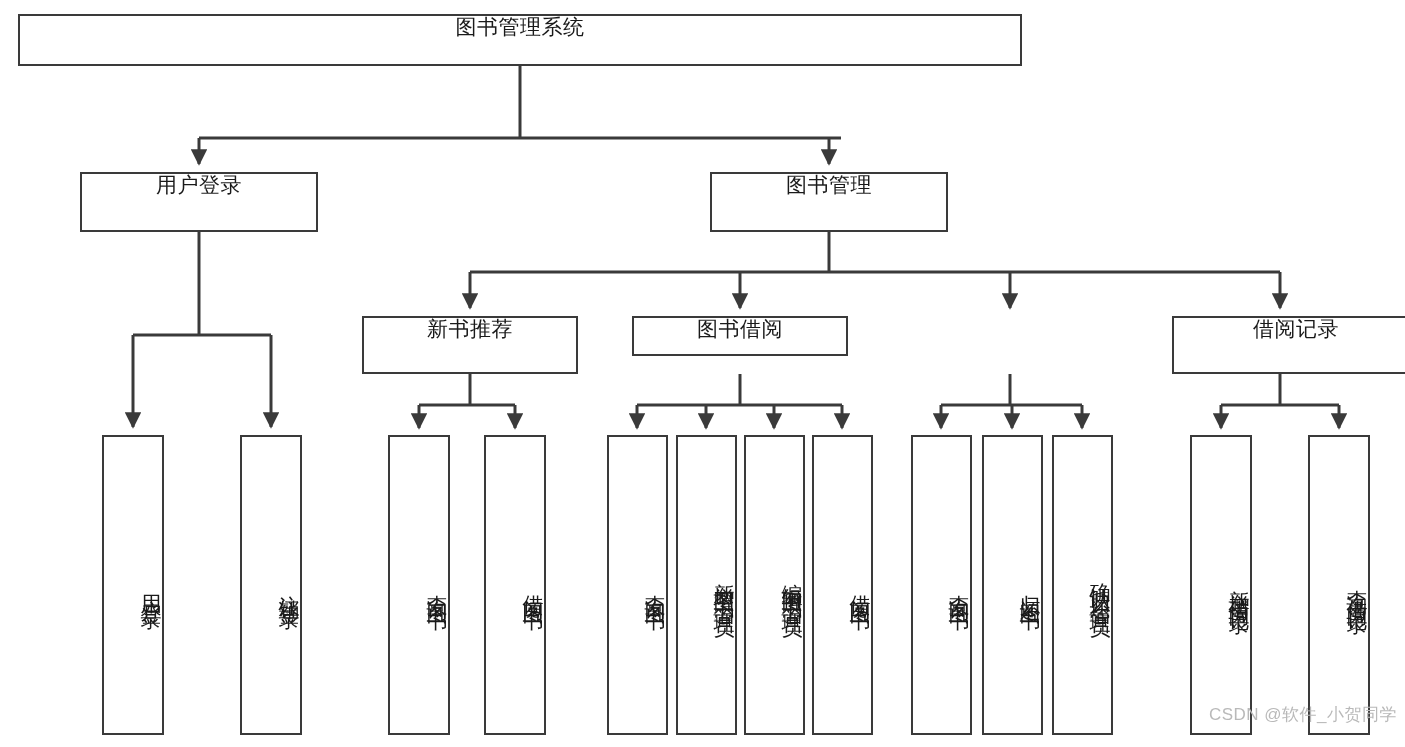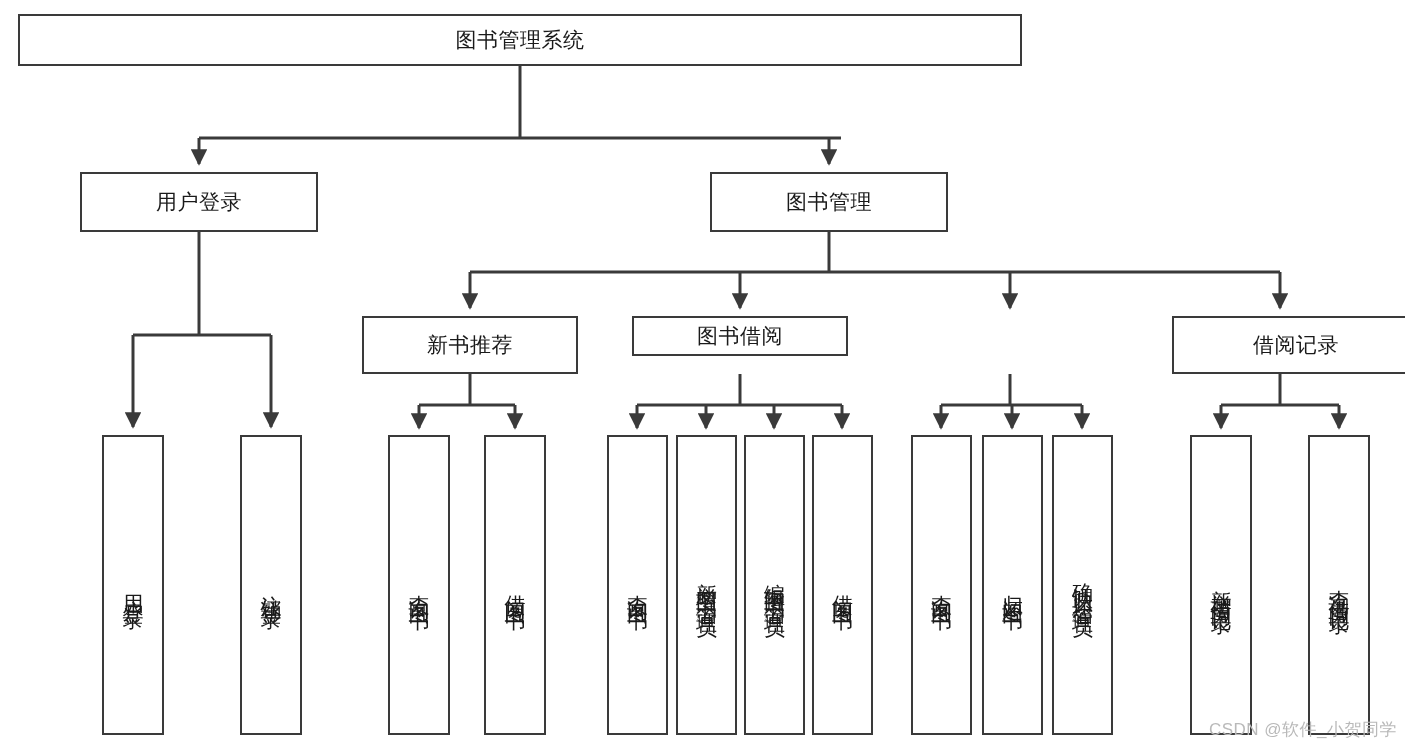--- a/index.html
+++ b/index.html
@@ -25,21 +25,20 @@
     width: 1405px;
     height: 747px;
   }
   .node {
     position: absolute;
     box-sizing: border-box;
     border: 2px solid #3a3a3a;
     background: #ffffff;
     color: #1a1a1a;
     display: flex;
-    align-items: center;
     justify-content: center;
     text-align: center;
     line-height: 1.05;
     z-index: 2;
   }
   .node.horiz {
     font-size: 21px;
     letter-spacing: 0.5px;
   }
   .node.vert {
@@ -52,21 +51,21 @@
   .node.vert > .lbl {
     writing-mode: vertical-rl;
     text-orientation: upright;
     letter-spacing: 5px;
     display: block;
   }
   .lbl { display: block; }
   .watermark {
     position: absolute;
     right: 8px;
-    bottom: 6px;
+    bottom: 21px;
     font-size: 17px;
     color: #b9b9b9;
     z-index: 5;
     white-space: nowrap;
     letter-spacing: 0.5px;
     margin-top: 33px;
   }
 </style>
 </head>
 <body>

